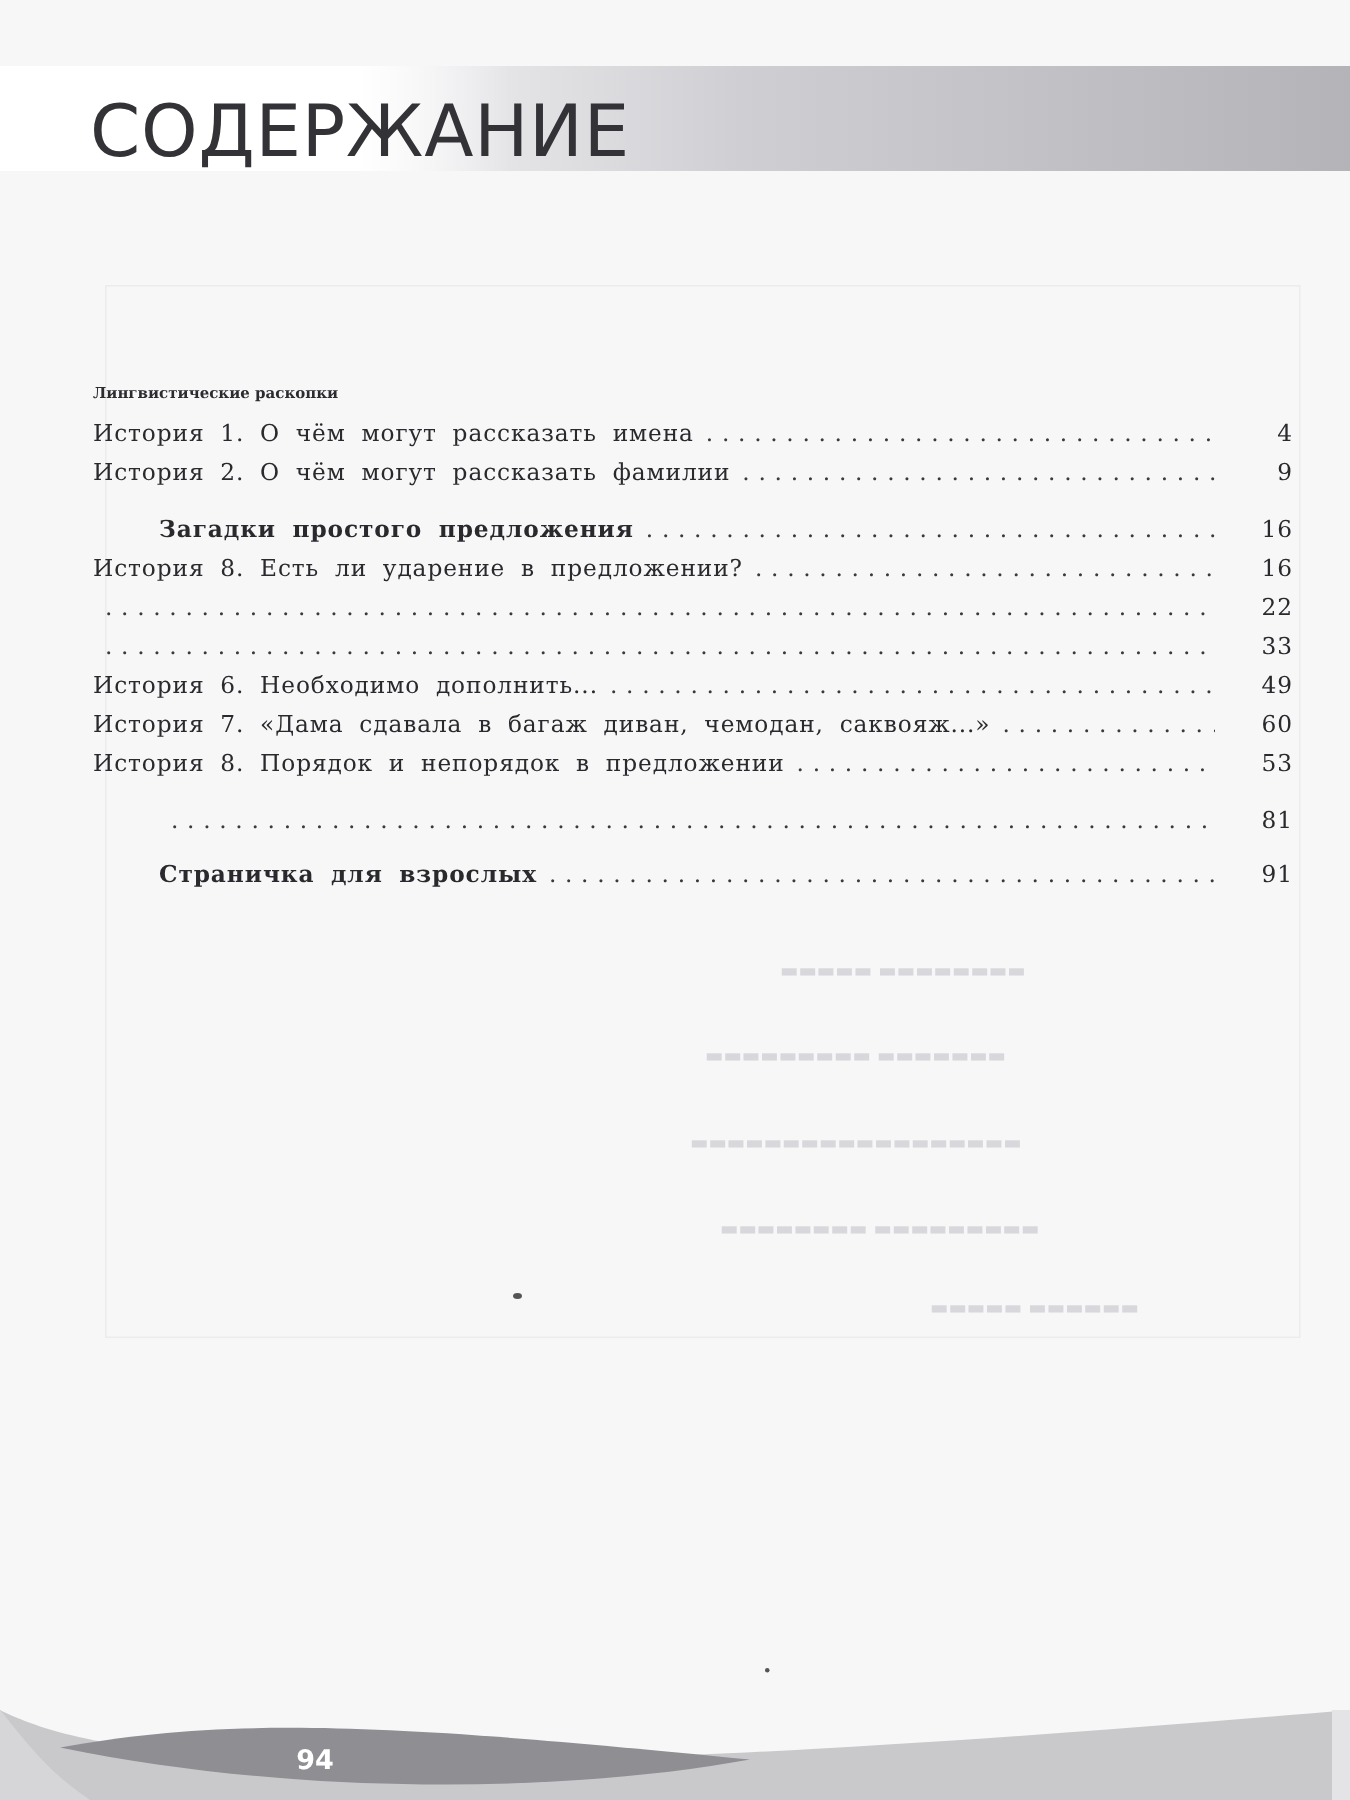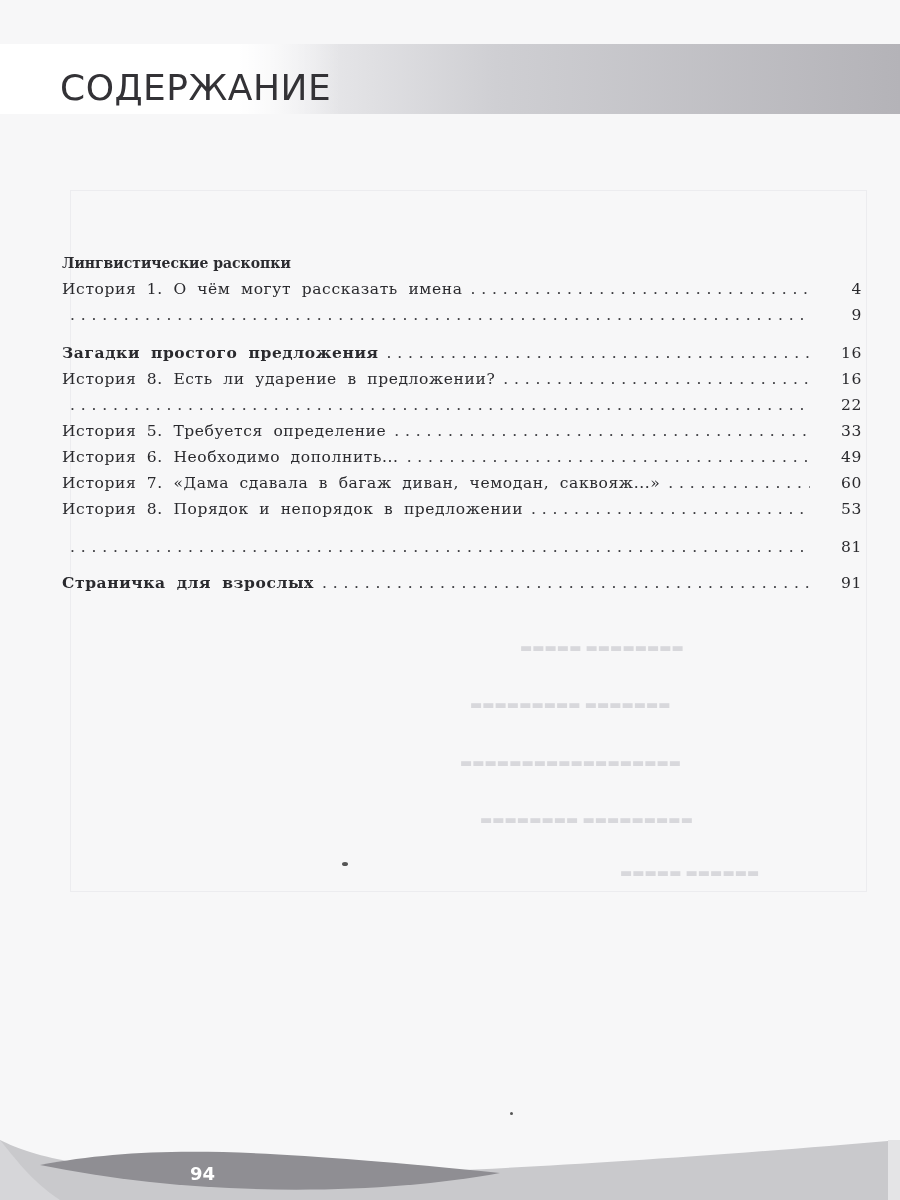--- a/index.html
+++ b/index.html
@@ -13,56 +13,56 @@
       position: absolute; left: 0; top: 44px; width: 900px; height: 70px;
       background: linear-gradient(90deg, #ffffff 0%, #f4f4f6 25%, #cfcfd3 55%, #b4b3b8 100%);
     }
     .title-area {
       position: absolute; left: 0; top: 44px; width: 340px; height: 70px;
       background: linear-gradient(90deg, #ffffff 70%, rgba(255,255,255,0) 100%);
     }
     .page-title {
       position: absolute; left: 60px; top: 68px;
       font-family: "DejaVu Sans", sans-serif;
-      font-size: 36px; letter-spacing: 0.5px;
+      font-size: 48px; letter-spacing: 0.5px;
       color: #333236; font-weight: normal;
       line-height: 40px;
     }
     .ghost {
       position: absolute; color: #d8d8dc; font-size: 13px; white-space: nowrap;
       font-family: "DejaVu Serif", serif;
     }
     .ghost-box {
       position: absolute; border: 1px solid #ececef;
     }
     .toc {
       position: absolute; left: 62px; top: 250px; width: 800px;
     }
     .toc-section-title {
-      font-weight: bold; font-size: 14px; height: 26px; line-height: 26px;
+      font-weight: bold; font-size: 10px; height: 26px; line-height: 26px;
       color: #2c2c30;
     }
     .toc-row {
       display: flex; align-items: flex-end; height: 26px; line-height: 26px;
       font-size: 15.5px; letter-spacing: 0.6px; word-spacing: 5px;
     }
-    .toc-row.bold { font-weight: bold; }
+    .toc-row.bold { font-weight: bold; margin-left: 44px; }
     .toc-label { white-space: nowrap; }
     .toc-dots {
       flex: 1; overflow: hidden; white-space: nowrap; margin: 0 6px 0 8px;
       letter-spacing: 5.8px; color: #3a3a3e; font-weight: normal;
     }
     .toc-page { width: 46px; text-align: right; font-weight: normal; }
     .gap { height: 12px; }
     .gap-sm { height: 10px; }
     .bottom-wave {
       position: absolute; left: 0; top: 1140px; width: 900px; height: 60px;
     }
     .page-number {
-      position: absolute; left: 190px; top: 1163px; width: 40px; text-align: left;
+      position: absolute; left: 190px; top: 1163px; width: 40px; text-align: center;
       font-family: "DejaVu Sans", sans-serif; font-weight: bold; font-size: 18px;
       color: #ffffff;
     }
     .speck { position: absolute; background: #555; border-radius: 50%; }
   </style>
 </head>
 <body>
 
 <div class="top-band"></div>
 <div class="title-area"></div>
@@ -77,20 +77,21 @@
 
 <div class="toc">
 
   <div class="toc-section-title">Лингвистические раскопки</div>
   <div class="toc-row">
     <span class="toc-label">История 1. О чём могут рассказать имена</span>
     <span class="toc-dots">........................................................................................................</span>
     <span class="toc-page">4</span>
   </div>
   <div class="toc-row">
+    <span class="toc-label">История 2. О чём могут рассказать фамилии</span>
     <span class="toc-dots">........................................................................................................</span>
     <span class="toc-page">9</span>
   </div>
 
   <div class="gap"></div>
 
   <div class="toc-row bold">
     <span class="toc-label">Загадки простого предложения</span>
     <span class="toc-dots">........................................................................................................</span>
     <span class="toc-page">16</span>
@@ -98,21 +99,20 @@
   <div class="toc-row">
     <span class="toc-label">История 8. Есть ли ударение в предложении?</span>
     <span class="toc-dots">........................................................................................................</span>
     <span class="toc-page">16</span>
   </div>
   <div class="toc-row">
     <span class="toc-dots">........................................................................................................</span>
     <span class="toc-page">22</span>
   </div>
   <div class="toc-row">
-    <span class="toc-label">История 5. Требуется определение</span>
     <span class="toc-dots">........................................................................................................</span>
     <span class="toc-page">33</span>
   </div>
   <div class="toc-row">
     <span class="toc-label">История 6. Необходимо дополнить...</span>
     <span class="toc-dots">........................................................................................................</span>
     <span class="toc-page">49</span>
   </div>
   <div class="toc-row">
     <span class="toc-label">История 7. «Дама сдавала в багаж диван, чемодан, саквояж...»</span>

